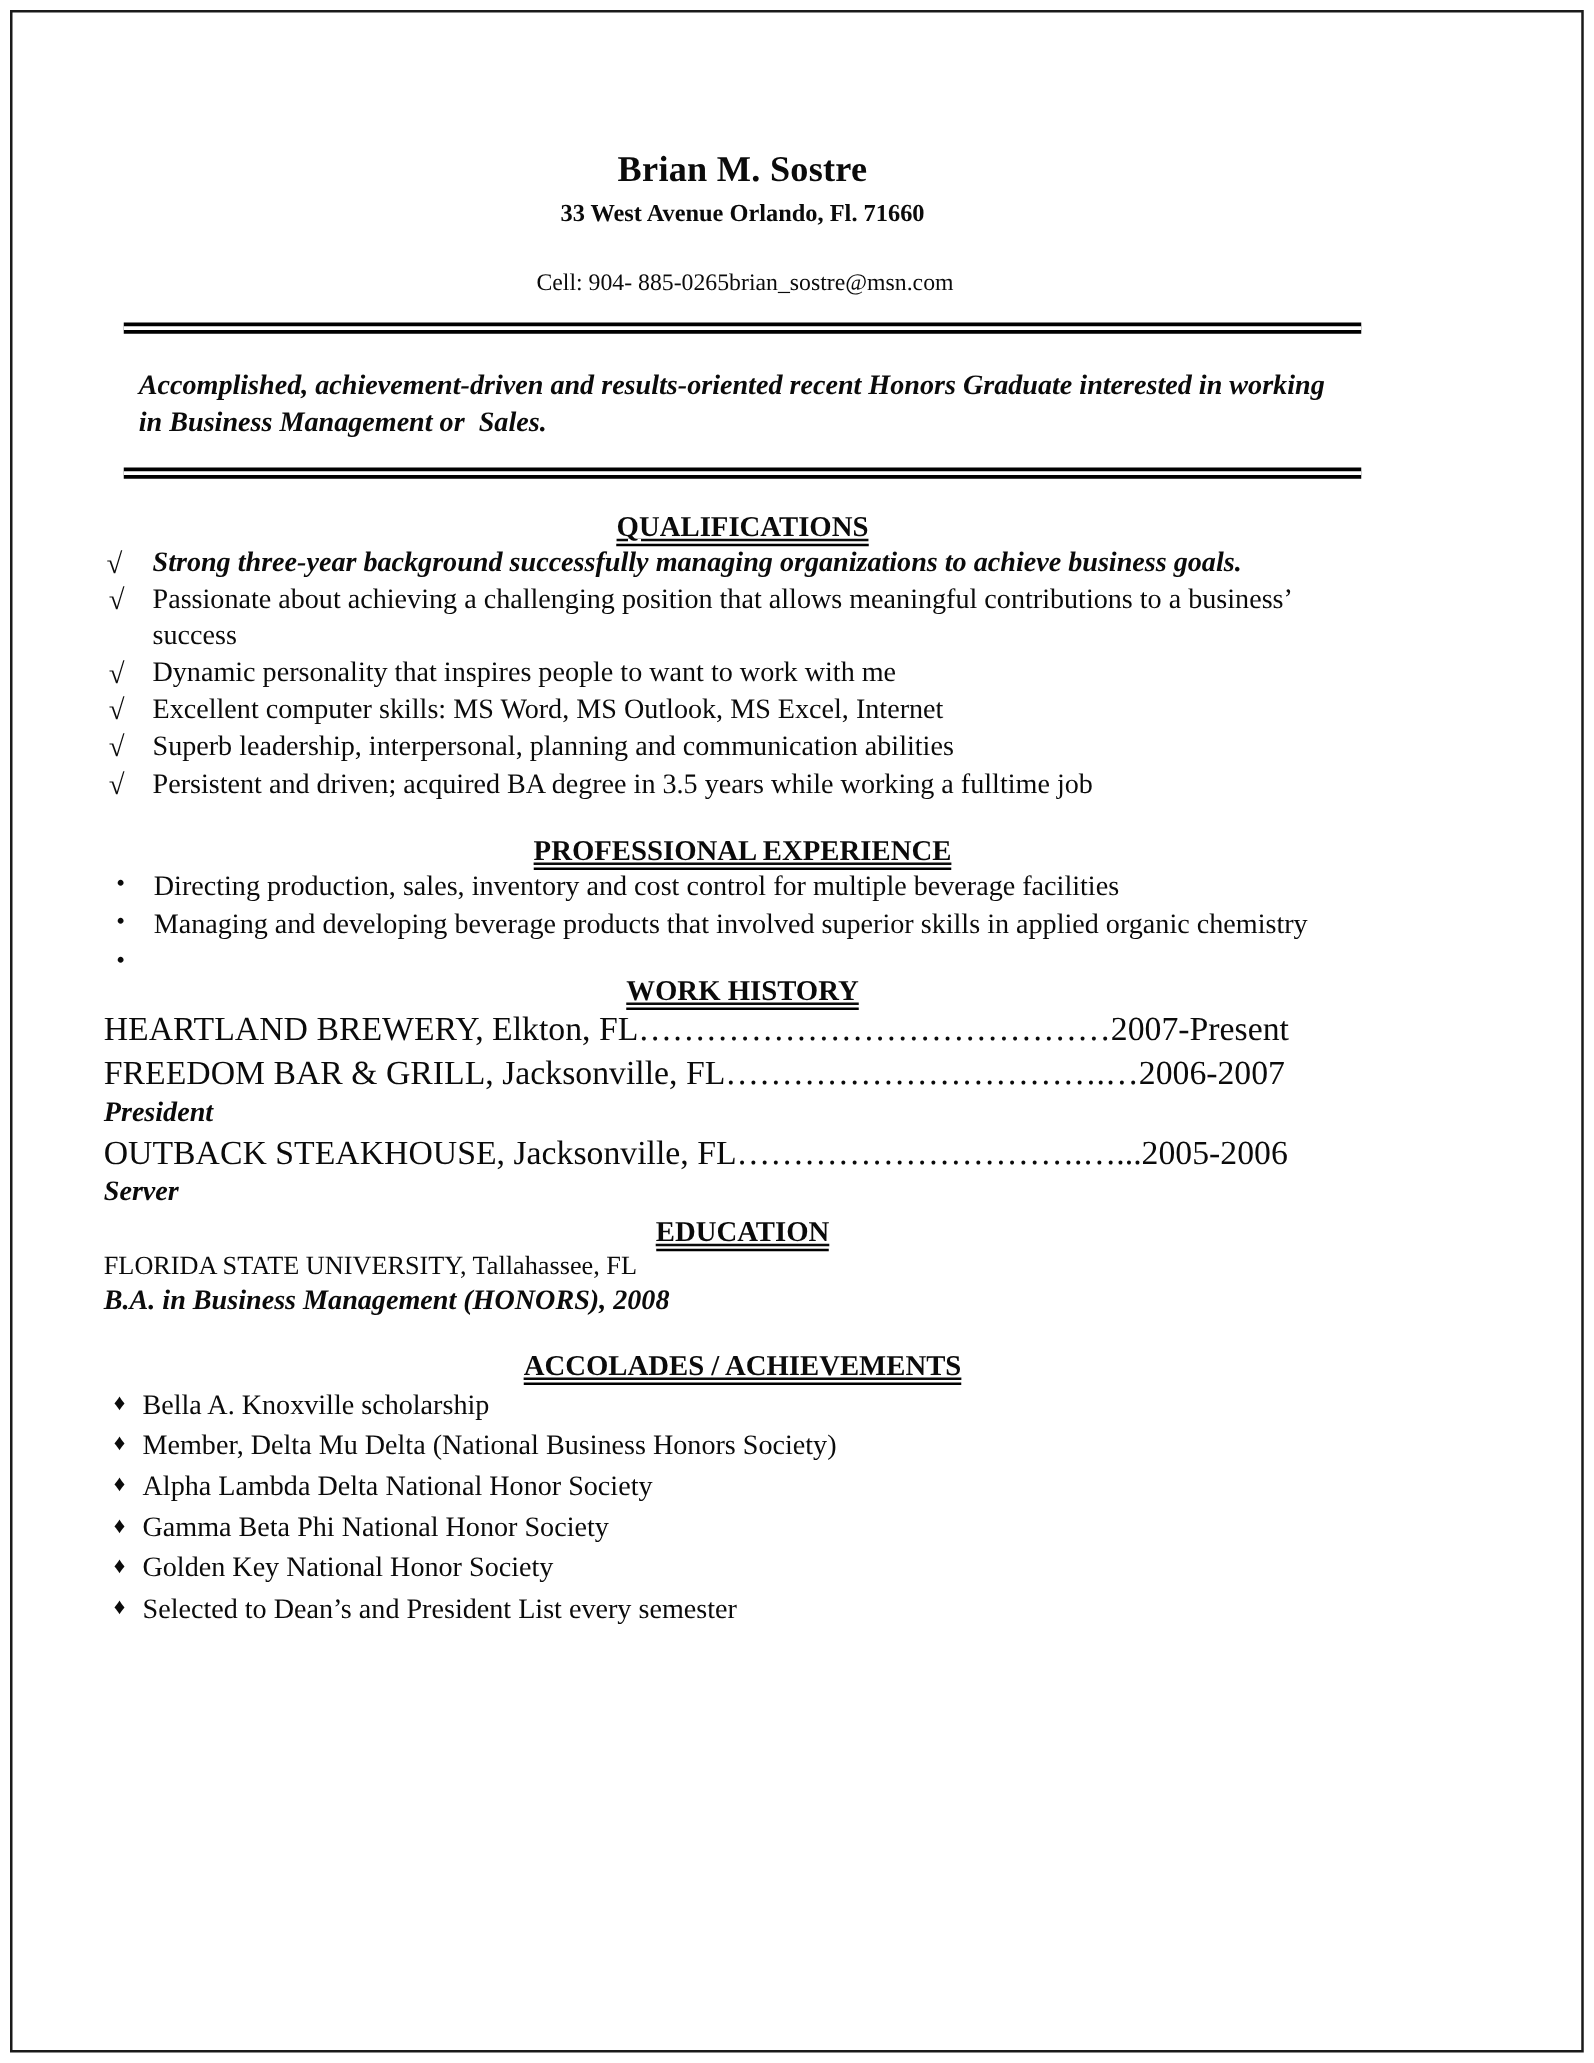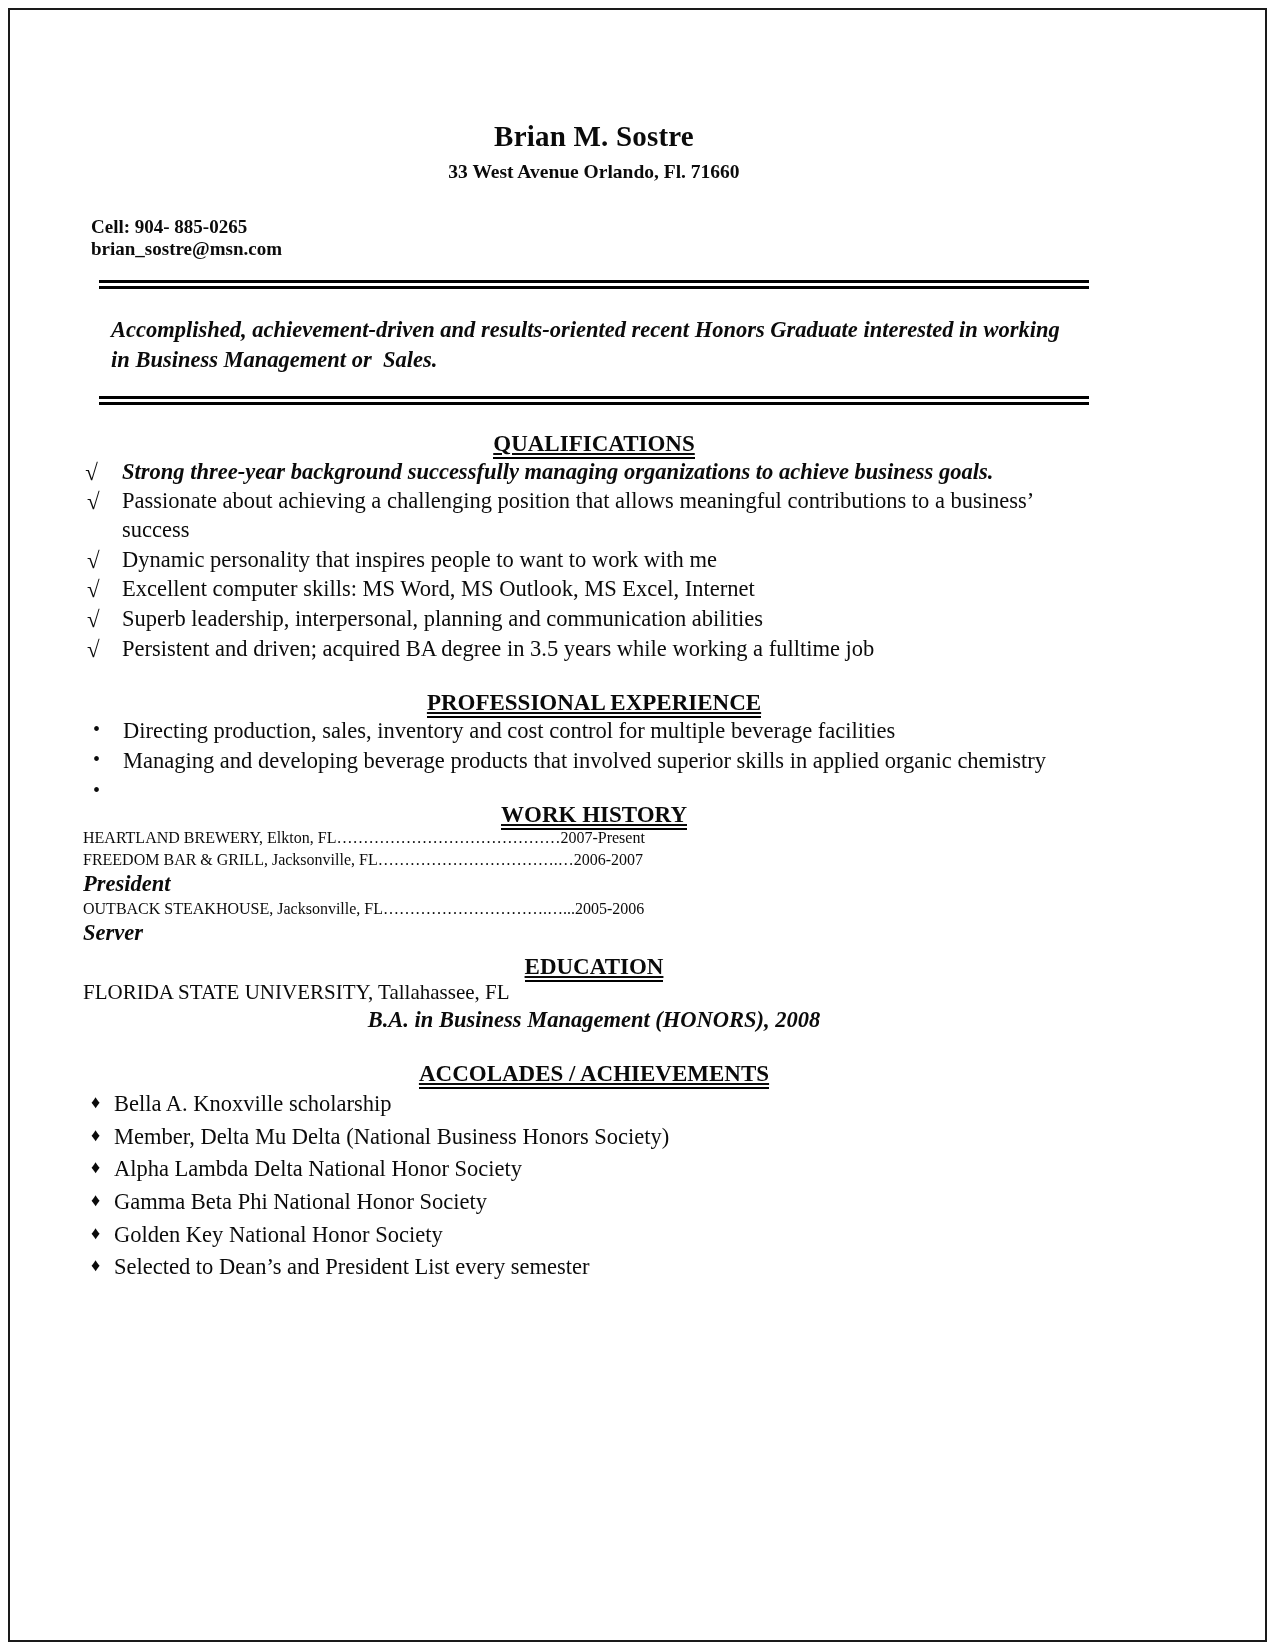--- a/index.html
+++ b/index.html
@@ -41,25 +41,24 @@
     text-align: center;
     font-weight: bold;
     font-size: 19.5px;
     margin-top: 6px;
     line-height: 1.2;
   }
   .contact-row {
     display: flex;
     justify-content: center;
     align-items: baseline;
-    font-weight: bold;
+    font-weight: normal;
     font-size: 19px;
     margin-top: 33px;
     padding: 0 4px 0 8px;
-    flex-direction: column;
   }
 
   
   .rule {
     margin: 20px 16px 0 16px;
     height: 9px;
     background: #000;
     border-top: 0;
     position: relative;
   }
@@ -124,40 +123,39 @@
   
   .dot-list li.bul { padding-left: 40px; margin-top: 2px; }
   .dot-list li.bul > .mark { left: 10px; font-size: 20px; }
 
   
   .diamond-list li.bul { padding-left: 31px; margin-top: 4px; }
   .diamond-list li.bul > .mark { left: 8px; font-size: 18px; top: 1px; }
 
   
   .histline {
-    font-size: 16px;
+    font-size: 27px;
     line-height: 1.26;
     white-space: nowrap;
     overflow: hidden;
     margin-top: 1px;
   }
   .jobtitle {
     font-size: 22.5px;
     font-weight: bold;
     font-style: italic;
     line-height: 1.26;
   }
   .eduline { font-size: 21px; line-height: 1.26; }
   .degree {
     font-size: 22.5px;
     font-weight: bold;
     font-style: italic;
     line-height: 1.26;
     margin-top: 1px;
-    text-align: center;
   }
 </style>
 </head>
 <body>
 
 <div class="page-frame"></div>
 
 <div class="page">
 
   <div>

